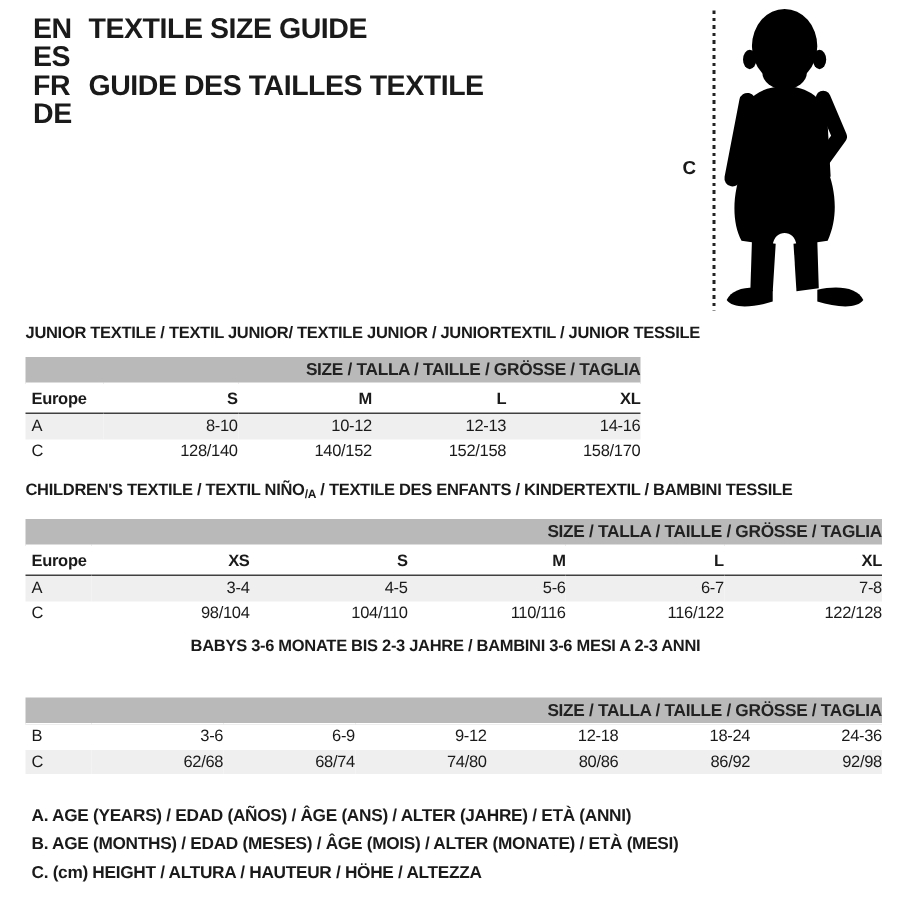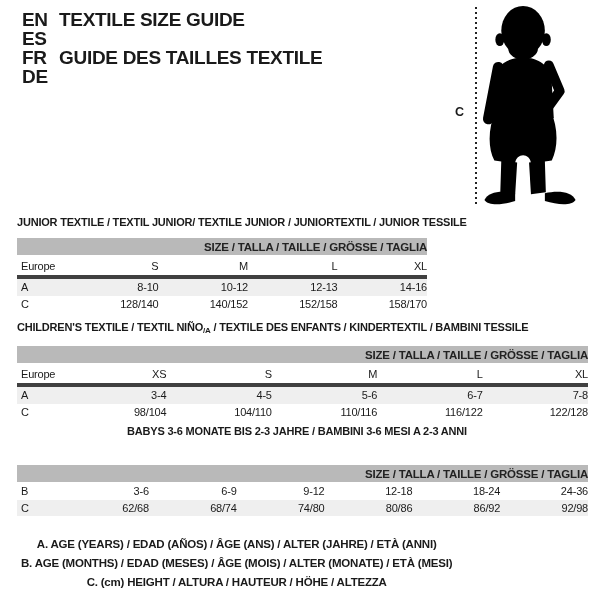--- a/index.html
+++ b/index.html
@@ -29,29 +29,29 @@
   sub.small{font-size:8px;vertical-align:-2px;font-weight:700;}
 
   table.size-table{border-collapse:collapse;table-layout:fixed;font-size:11px;letter-spacing:-0.2px;}
   .tbl-junior{top:238px;left:17px;width:410px;}
   .tbl-children{top:346px;left:17px;width:571px;}
   .tbl-babies{top:465px;left:17px;width:571px;}
   .size-bar td{
     background:#b9b9b9;height:17px;font-weight:700;font-size:11.5px;color:#222;
     padding:0 0 0 5px;text-align:left;border-bottom:1px solid #fff;white-space:nowrap;
   }
-  .col-head td{height:19px;border-bottom:4px solid #404040;font-weight:400;}
+  .col-head td{height:19px;border-bottom:1px solid #404040;font-weight:700;}
   .data-row td{height:16.5px;font-weight:400;}
   .size-table td{text-align:right;vertical-align:middle;padding:0;}
   .size-table td.first{text-align:left;padding-left:4px;}
   tr.shaded td{background:#efefef;}
 
   
   .footnotes{top:535px;left:21px;}
-  .footnote{font-weight:700;font-size:11.5px;letter-spacing:-0.2px;line-height:18.8px;white-space:nowrap;text-align:center;}
+  .footnote{font-weight:700;font-size:11.5px;letter-spacing:-0.2px;line-height:18.8px;white-space:nowrap;}
 </style>
 </head>
 <body>
 
 <div class="abs lang-list">
   <div class="lang-row">
     <span class="lang-code">EN</span>
     <span class="lang-title">TEXTILE SIZE GUIDE</span>
   </div>
   <div class="lang-row">

